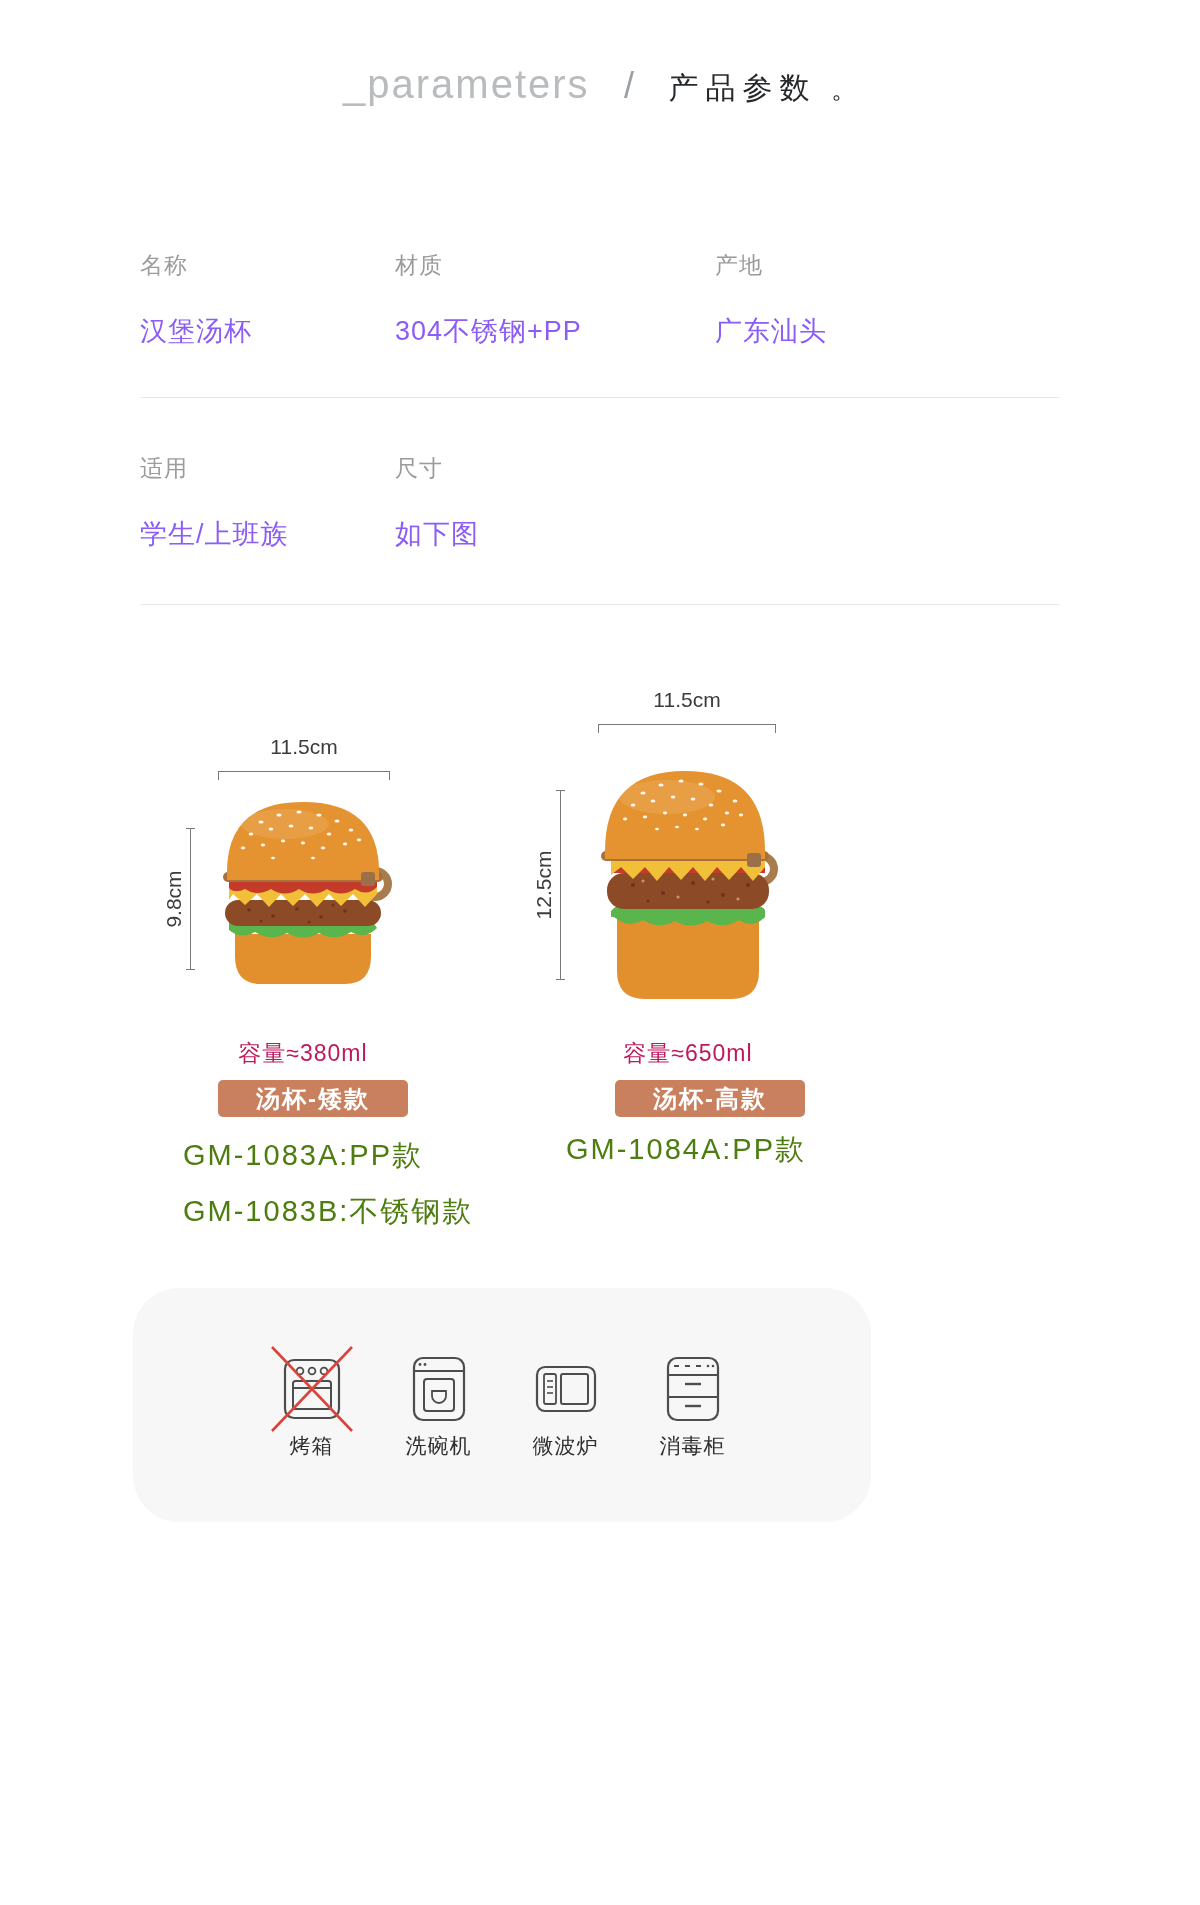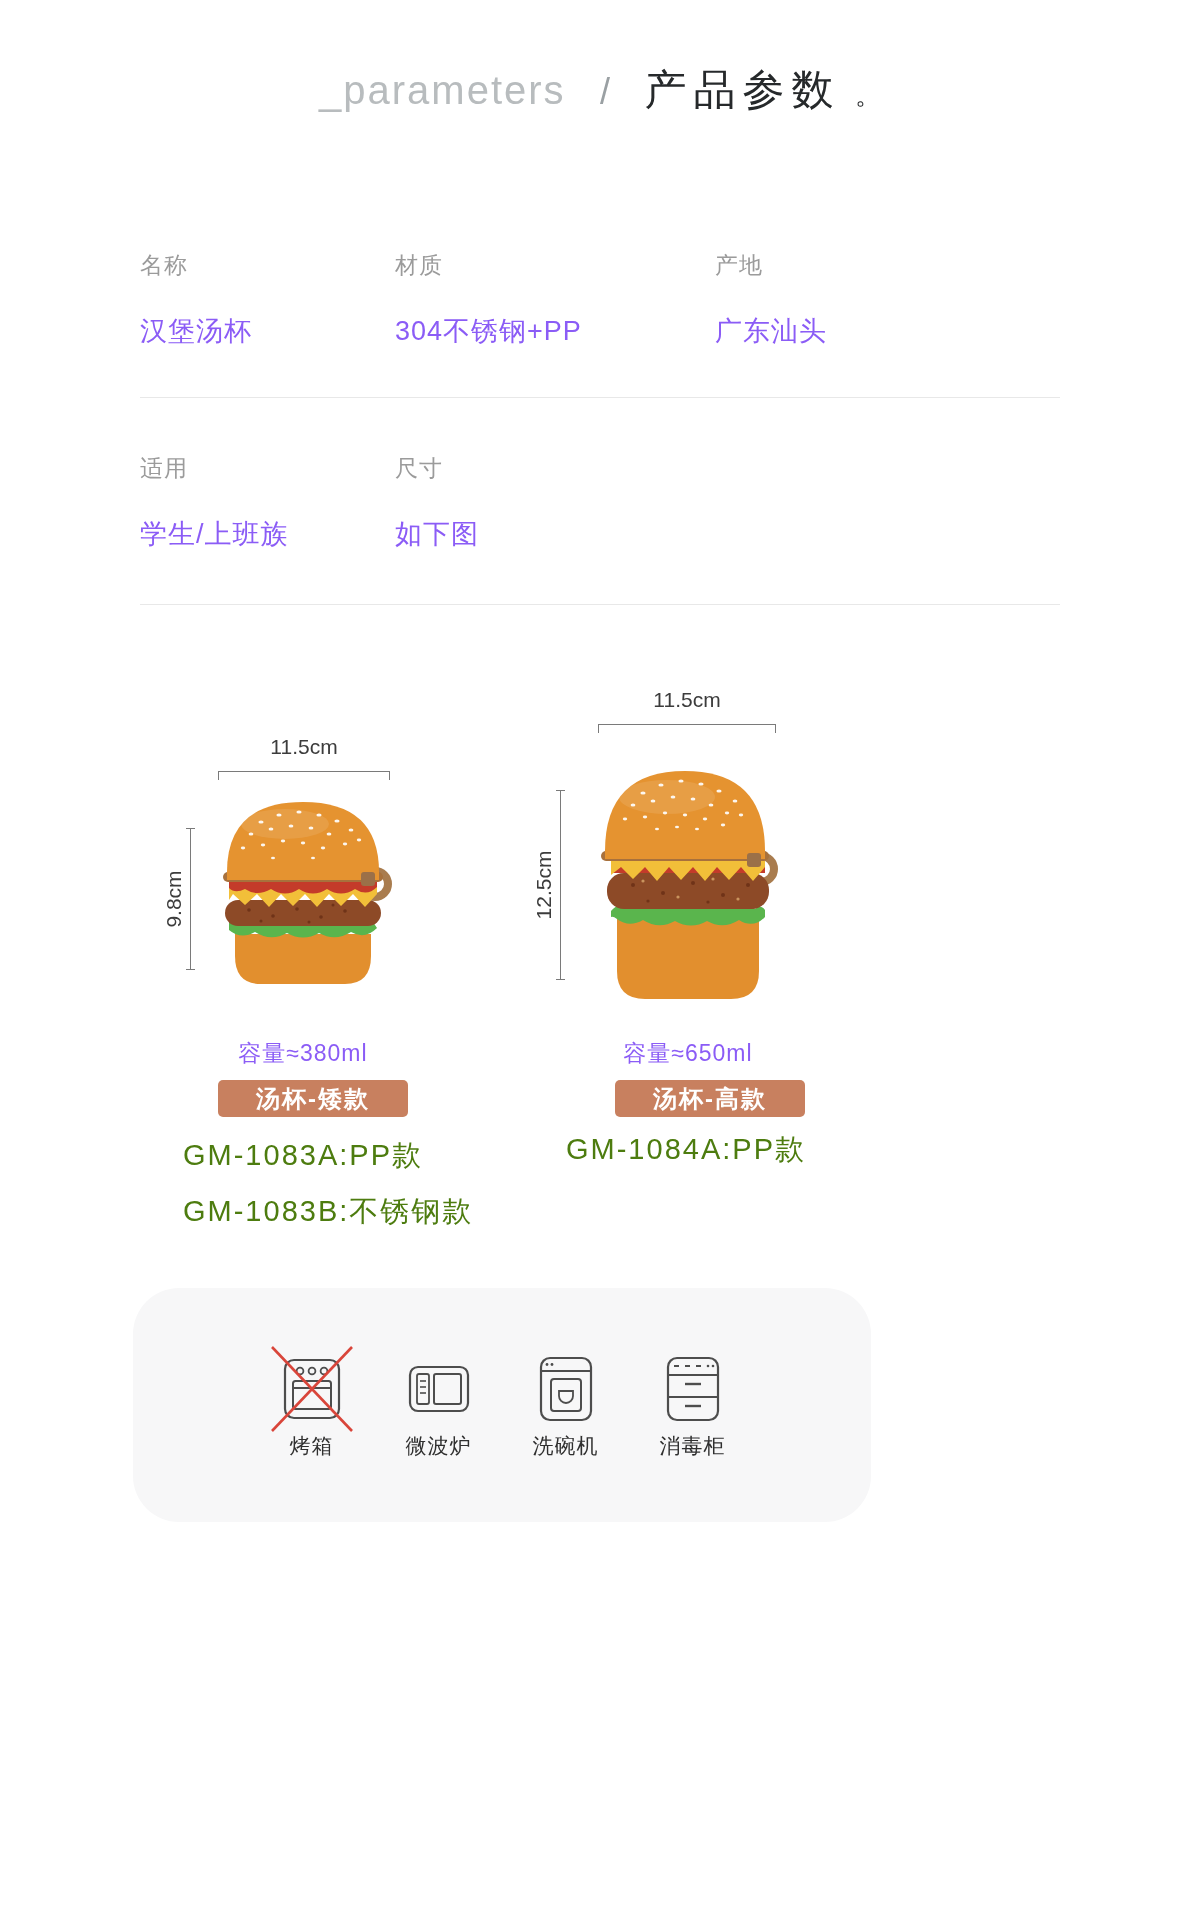--- a/index.html
+++ b/index.html
@@ -4,21 +4,21 @@
 <style>
   * { margin:0; padding:0; box-sizing:border-box; }
   html,body { background:#ffffff; }
   body { font-family:"Liberation Sans","DejaVu Sans",sans-serif; color:#333; }
   .page { position:relative; width:1200px; height:1905px; margin:0 auto; background:#fff; overflow:hidden; }
 
   
   .title { position:absolute; top:62px; left:0; width:100%; text-align:center; white-space:nowrap; }
   .t-en  { font-size:40px; color:#b8bcbe; letter-spacing:2px; }
   .t-sep { font-size:36px; color:#9aa0a3; margin:0 30px; }
-  .t-zh  { font-size:42px; color:#26292b; letter-spacing:7px; font-weight:500;margin-top:40px; }
+  .t-zh  { font-size:30px; color:#26292b; letter-spacing:7px; font-weight:500;margin-top:40px; }
   .t-dot { font-size:26px; color:#26292b; margin-left:10px; }
 
   
   .specs { position:absolute; left:140px; top:250px; width:920px; }
   .spec-row { display:flex; border-bottom:1px solid #e8e8e8; }
   .spec-row.r1 { padding-bottom:48px; }
   .spec-row.r2 { padding-top:55px; padding-bottom:52px; }
   .col-1 { width:255px; } .col-2 { width:320px; } .col-3 { flex:1; }
   .spec-label { font-size:23px; color:#9b9b9b; margin-bottom:32px; letter-spacing:1px; }
   .spec-value { font-size:27px; color:#8b5cf6; letter-spacing:1px; }
@@ -35,21 +35,21 @@
   .htick.l { left:0; } .htick.r { right:0; }
 
   .vdim { position:absolute; width:1px; }
   .vline { position:absolute; left:0; top:0; width:1px; height:100%; background:#7a7a7a; }
   .vtick { position:absolute; left:-4px; width:9px; height:1px; background:#7a7a7a; }
   .vtick.t { top:0; } .vtick.b { bottom:0; }
   .vlabel { position:absolute; top:50%; left:-16px; transform:translate(-50%,-50%) rotate(-90deg);
             font-size:21px; color:#3c3c3c; white-space:nowrap; }
 
   .burger { position:absolute; }
-  .capacity { position:absolute; text-align:center; font-size:23px; color:#8b5cf6; letter-spacing:1px; }
+  .capacity { position:absolute; text-align:center; font-size:23px; color:#be185d; letter-spacing:1px; }
   .badge { position:absolute; height:37px; line-height:37px; text-align:center; background:#c8805f;
            color:#fff; font-size:24px; font-weight:600; letter-spacing:2px; border-radius:5px; }
   .model { position:absolute; font-size:29px; color:#4d7c0f; letter-spacing:2px; font-weight:500; white-space:nowrap; }
 
   
   .care { position:absolute; left:133px; top:1288px; width:738px; height:234px; background:#f7f7f8;
           border-radius:46px; display:flex; justify-content:center; align-items:center; gap:41px; }
   .care-item { display:flex; flex-direction:column; align-items:center; width:86px; }
   .icon-wrap { position:relative; width:68px; height:76px; }
   .cross { position:absolute; left:-9px; top:-8px; width:86px; height:92px; pointer-events:none; }
@@ -251,43 +251,43 @@
           <line x1="3" y1="4" x2="83" y2="88" stroke="#d9453a" stroke-width="2.6"></line>
           <line x1="83" y1="4" x2="3" y2="88" stroke="#d9453a" stroke-width="2.6"></line>
         </svg>
       </div>
       <div class="care-label">烤箱</div>
     </div>
 
     <div class="care-item">
       <div class="icon-wrap">
         <svg viewBox="0 0 68 76" width="68" height="76" aria-hidden="true">
+          <rect x="9" y="7" width="50" height="62" rx="9" fill="none" stroke="#4d4d4d" stroke-width="2.2"></rect>
+          <line x1="9" y1="20" x2="59" y2="20" stroke="#4d4d4d" stroke-width="1.8"></line>
+          <circle cx="15" cy="13.5" r="1.4" fill="#4d4d4d"></circle>
+          <circle cx="20" cy="13.5" r="1.4" fill="#4d4d4d"></circle>
+          <rect x="19" y="28" width="30" height="32" rx="3" fill="none" stroke="#4d4d4d" stroke-width="2"></rect>
+          <path d="M27 40 h14 v5 a7 7 0 0 1 -14 0 z" fill="none" stroke="#4d4d4d" stroke-width="1.8"></path>
+        </svg>
+      </div>
+      <div class="care-label">洗碗机</div>
+    </div>
+
+    <div class="care-item">
+      <div class="icon-wrap">
+        <svg viewBox="0 0 68 76" width="68" height="76" aria-hidden="true">
           <rect x="5" y="16" width="58" height="44" rx="8" fill="none" stroke="#4d4d4d" stroke-width="2.2"></rect>
           <rect x="12" y="23" width="12" height="30" rx="2" fill="none" stroke="#4d4d4d" stroke-width="1.8"></rect>
           <line x1="15" y1="30" x2="21" y2="30" stroke="#4d4d4d" stroke-width="1.6"></line>
           <line x1="15" y1="36" x2="21" y2="36" stroke="#4d4d4d" stroke-width="1.6"></line>
           <line x1="15" y1="42" x2="21" y2="42" stroke="#4d4d4d" stroke-width="1.6"></line>
           <rect x="29" y="23" width="27" height="30" rx="2" fill="none" stroke="#4d4d4d" stroke-width="2"></rect>
         </svg>
       </div>
       <div class="care-label">微波炉</div>
-    </div>
-
-    <div class="care-item">
-      <div class="icon-wrap">
-        <svg viewBox="0 0 68 76" width="68" height="76" aria-hidden="true">
-          <rect x="9" y="7" width="50" height="62" rx="9" fill="none" stroke="#4d4d4d" stroke-width="2.2"></rect>
-          <line x1="9" y1="20" x2="59" y2="20" stroke="#4d4d4d" stroke-width="1.8"></line>
-          <circle cx="15" cy="13.5" r="1.4" fill="#4d4d4d"></circle>
-          <circle cx="20" cy="13.5" r="1.4" fill="#4d4d4d"></circle>
-          <rect x="19" y="28" width="30" height="32" rx="3" fill="none" stroke="#4d4d4d" stroke-width="2"></rect>
-          <path d="M27 40 h14 v5 a7 7 0 0 1 -14 0 z" fill="none" stroke="#4d4d4d" stroke-width="1.8"></path>
-        </svg>
-      </div>
-      <div class="care-label">洗碗机</div>
     </div>
 
     <div class="care-item">
       <div class="icon-wrap">
         <svg viewBox="0 0 68 76" width="68" height="76" aria-hidden="true">
           <rect x="9" y="7" width="50" height="62" rx="9" fill="none" stroke="#4d4d4d" stroke-width="2.2"></rect>
           <line x1="15" y1="15" x2="20" y2="15" stroke="#4d4d4d" stroke-width="2"></line>
           <line x1="26" y1="15" x2="31" y2="15" stroke="#4d4d4d" stroke-width="2"></line>
           <line x1="37" y1="15" x2="42" y2="15" stroke="#4d4d4d" stroke-width="2"></line>
           <circle cx="49" cy="15" r="1.3" fill="#4d4d4d"></circle>

